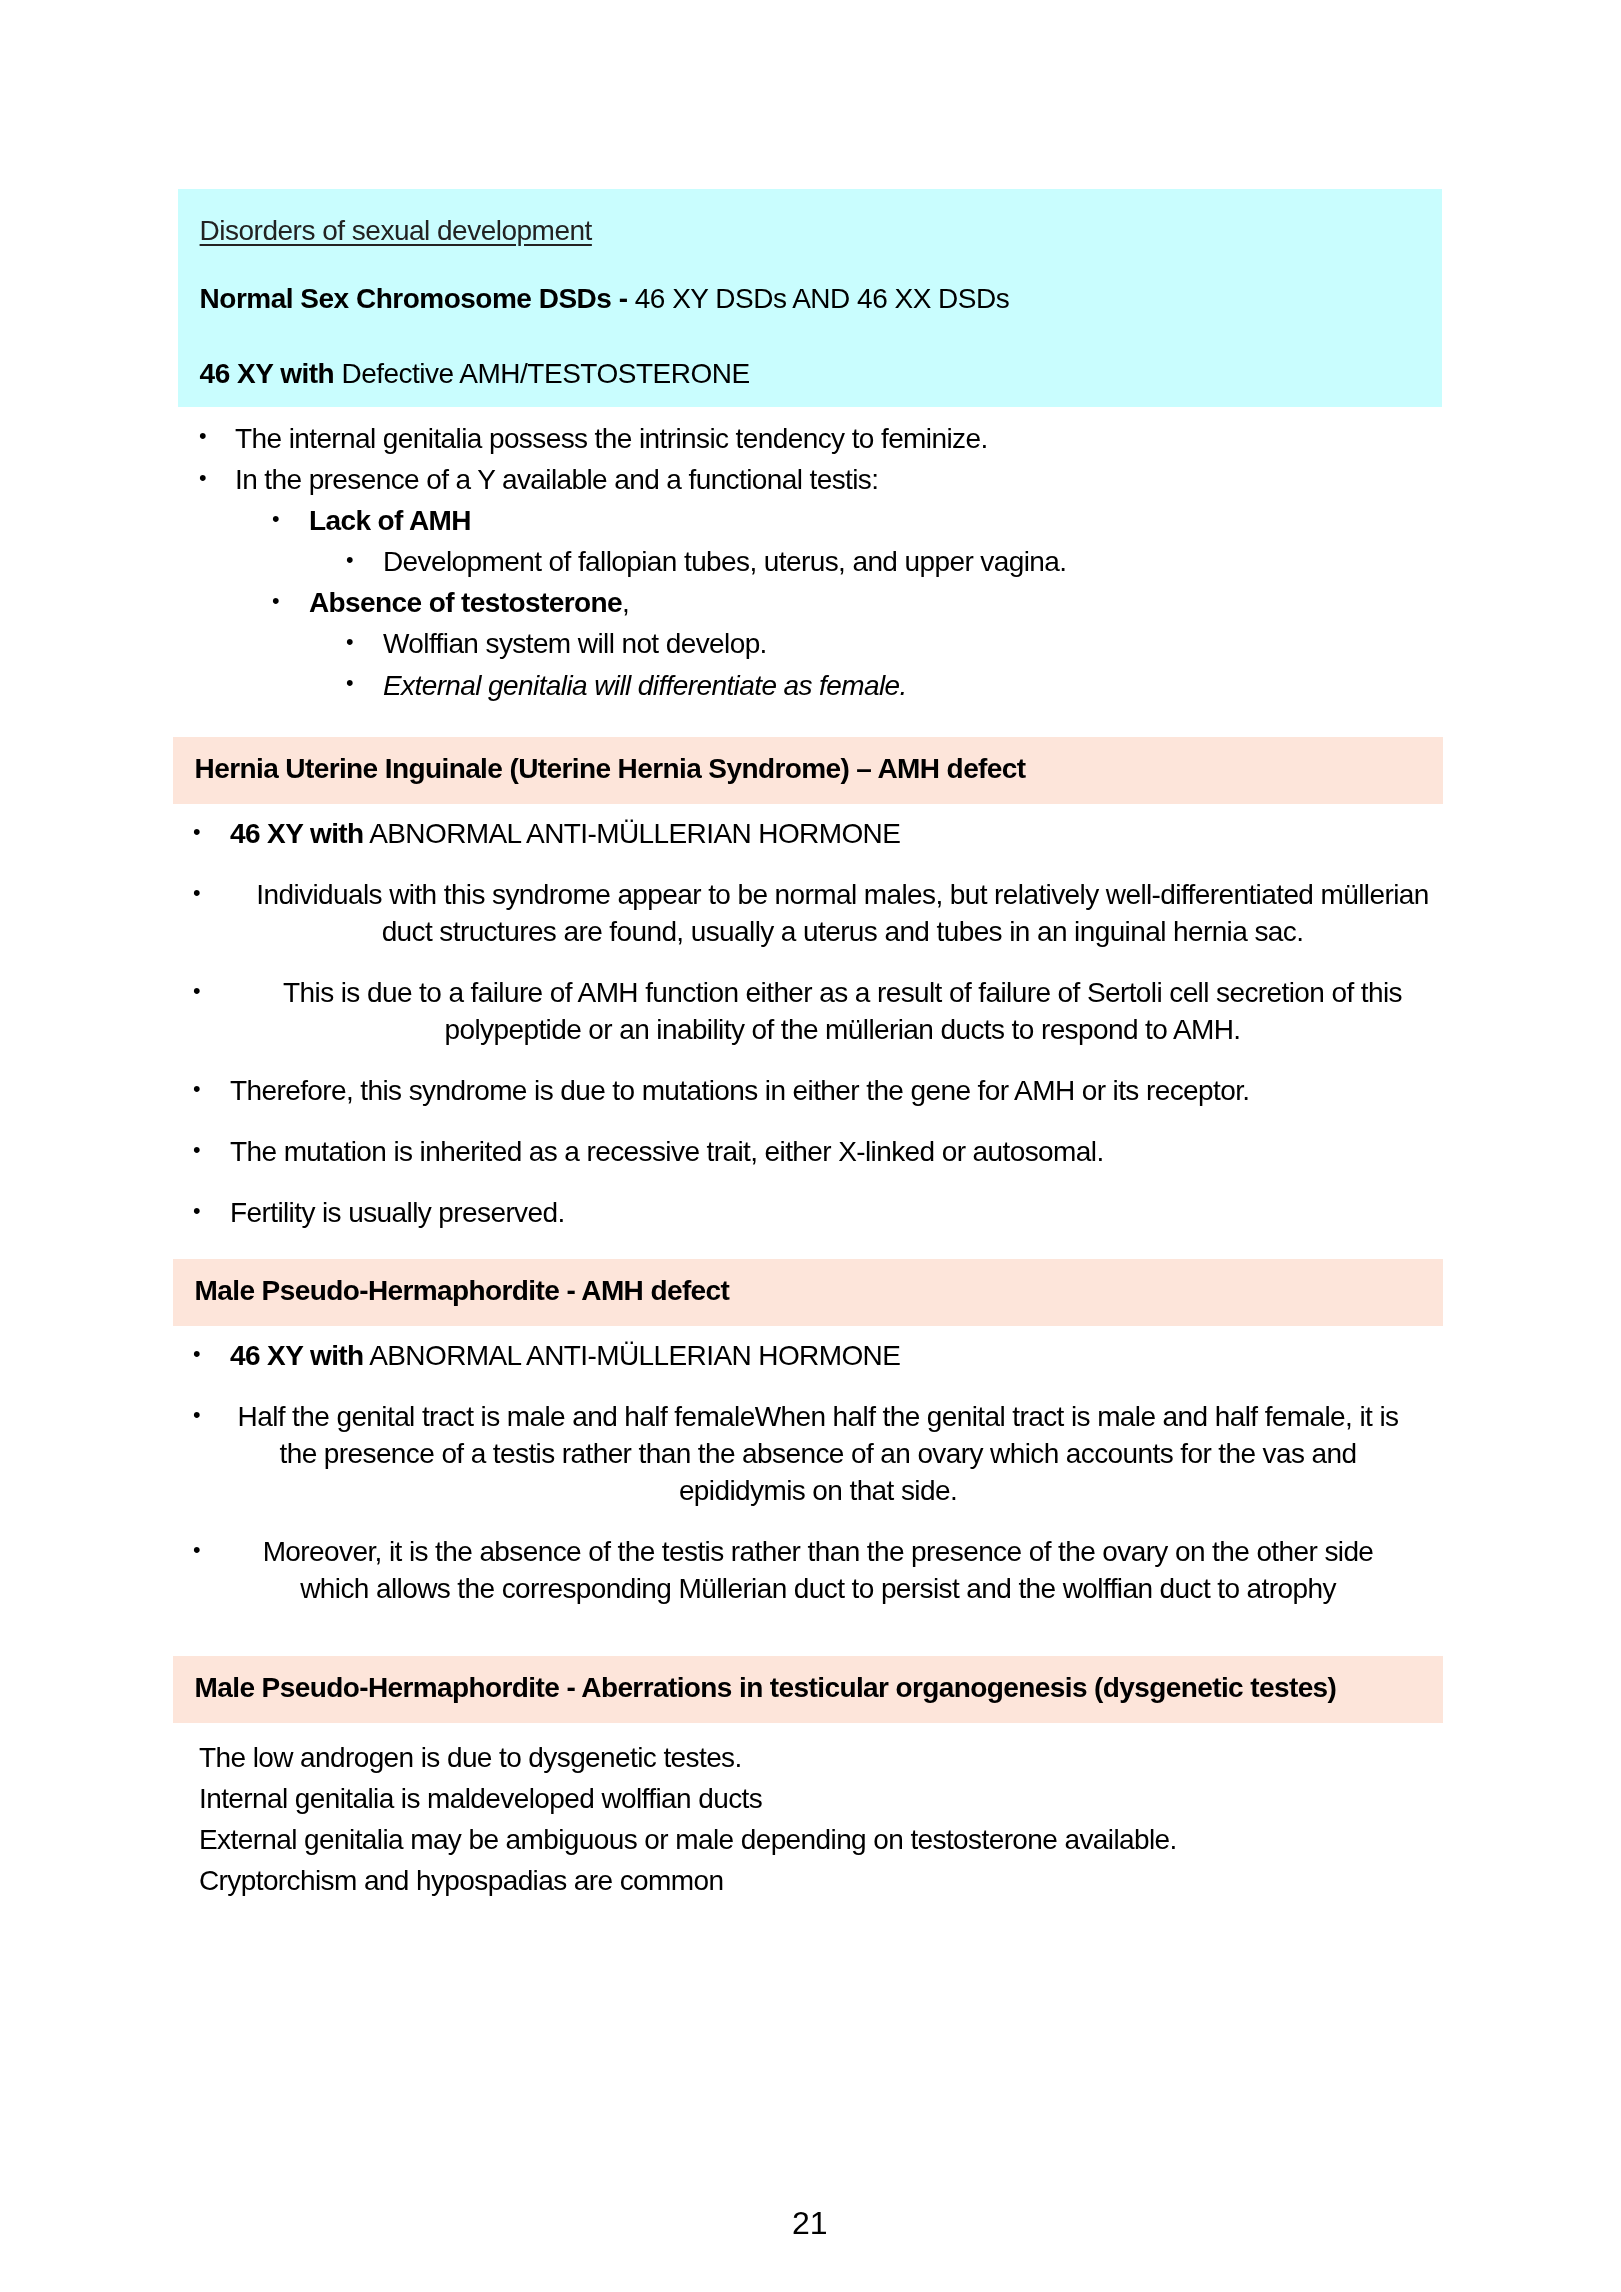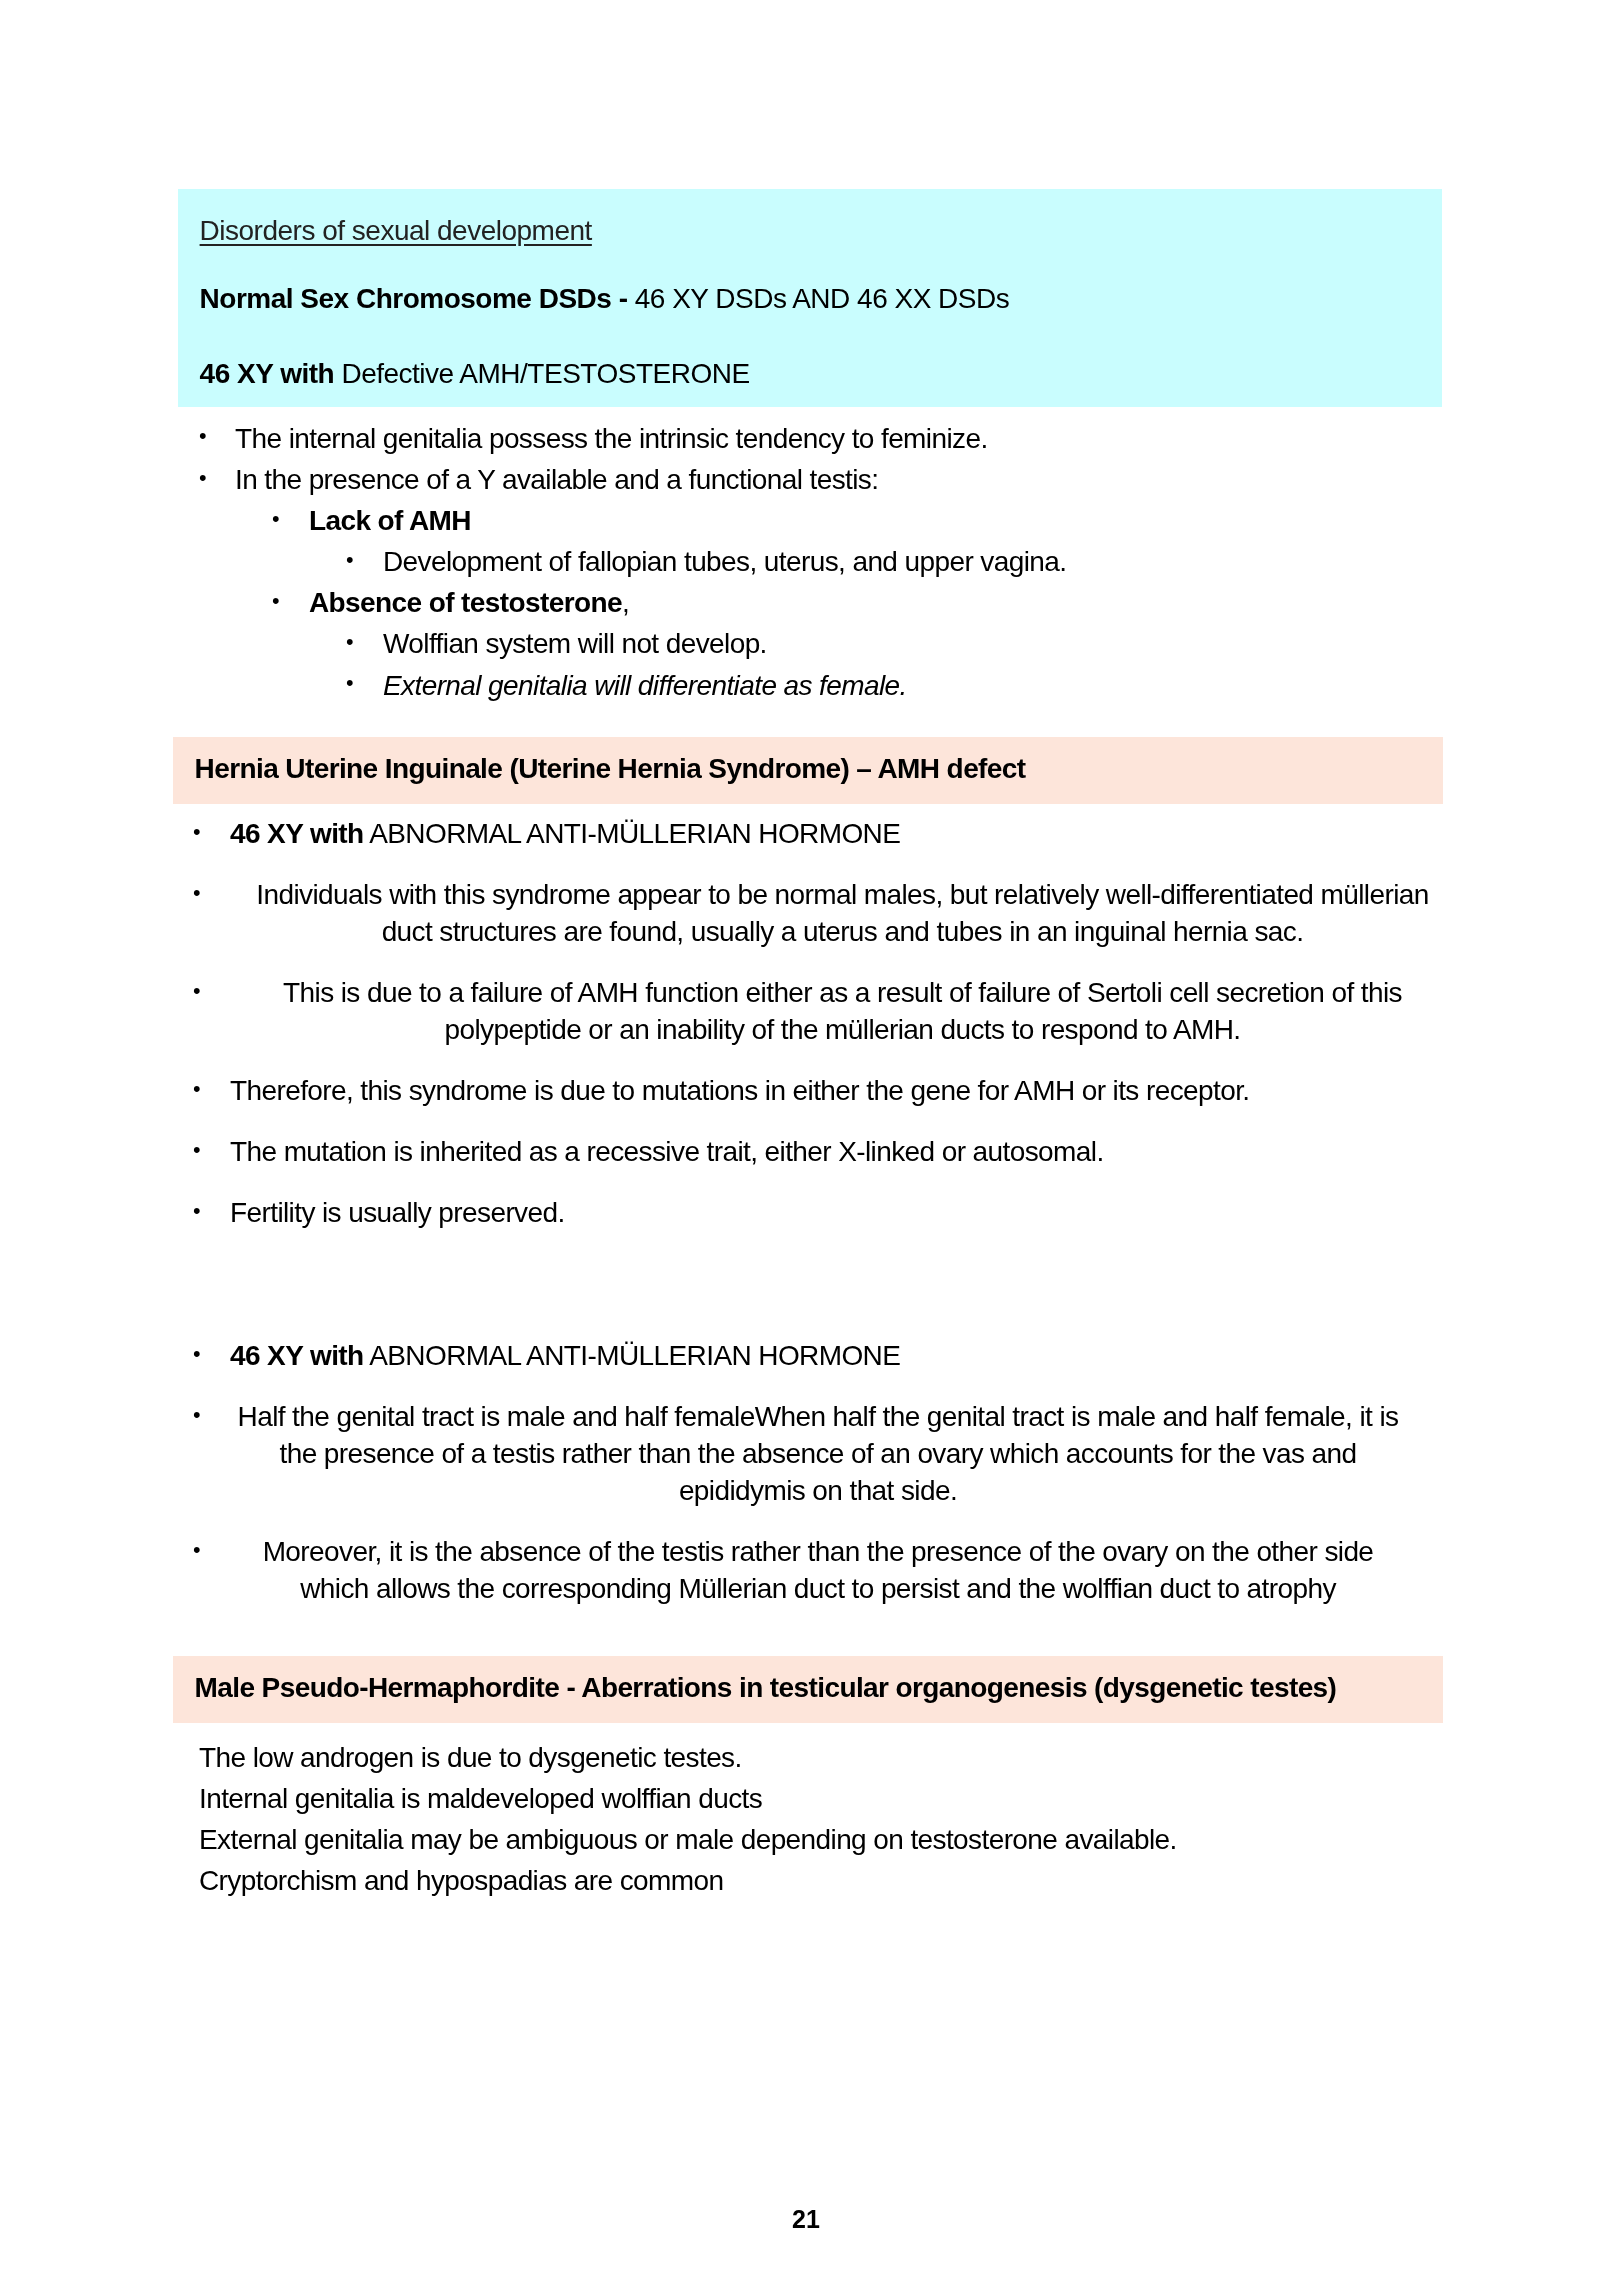--- a/index.html
+++ b/index.html
@@ -12,21 +12,21 @@
     .cyan-box .l1 { top: 25.5px; text-decoration: underline; text-underline-offset: 3.9px; color: #222; }
     .cyan-box .l2 { top: 94px; }
     .cyan-box .l3 { top: 169px; }
     .b { font-weight: bold; }
     .li { position: absolute; white-space: nowrap; font-size: 28px; letter-spacing: -0.6px; line-height: 37px; }
     .bullet { position: absolute; font-size: 21.6px; }
     .peach { position: absolute; left: 173px; width: 1270px; height: 67px; background: #fde5da; }
     .peach span { position: absolute; left: 21.6px; top: 15.7px; font-size: 28px; font-weight: bold; letter-spacing: -0.6px; white-space: nowrap; }
     .para { position: absolute; left: 230px; font-size: 28px; letter-spacing: -0.6px; line-height: 37px; }
     .plain { position: absolute; left: 199px; font-size: 28px; letter-spacing: -0.6px; line-height: 41px; white-space: nowrap; }
-    .pagenum { position: absolute; left: 792px; top: 2205px; font-size: 25px; font-weight: bold; }
+    .pagenum { position: absolute; left: 792px; top: 2205px; font-size: 32px; font-weight: normal; }
   </style>
 </head>
 <body>
 
 <div class="page">
 
   <div class="cyan-box">
     <div class="line l1">Disorders of sexual development</div>
     <div class="line l2"><span class="b">Normal Sex Chromosome DSDs -</span><span> 46 XY DSDs AND 46 XX DSDs</span></div>
     <div class="line l3"><span class="b">46 XY with</span><span> Defective AMH/TESTOSTERONE</span></div>
@@ -60,20 +60,23 @@
     <span class="bullet" style="left:193px;top:978px;">•</span>
     <div class="para" style="top:974px;width:1225px;">This is due to a failure of AMH function either as a result of failure of Sertoli cell secretion of this polypeptide or an inability of the müllerian ducts to respond to AMH.</div>
     <span class="bullet" style="left:193px;top:1076px;">•</span>
     <div class="li" style="left:230px;top:1072px;">Therefore, this syndrome is due to mutations in either the gene for AMH or its receptor.</div>
     <span class="bullet" style="left:193px;top:1137px;">•</span>
     <div class="li" style="left:230px;top:1133px;">The mutation is inherited as a recessive trait, either X-linked or autosomal.</div>
     <span class="bullet" style="left:193px;top:1198px;">•</span>
     <div class="li" style="left:230px;top:1194px;">Fertility is usually preserved.</div>
   </div>
 
+  <div class="peach" style="top:1259px;">
+    <span>Male Pseudo-Hermaphordite - AMH defect</span>
+  </div>
   <div>
     <span class="bullet" style="left:193px;top:1341px;">•</span>
     <div class="li" style="left:230px;top:1337px;"><span class="b">46 XY with</span><span> ABNORMAL ANTI-MÜLLERIAN HORMONE</span></div>
     <span class="bullet" style="left:193px;top:1402px;">•</span>
     <div class="para" style="top:1398px;width:1176px;">Half the genital tract is male and half femaleWhen half the genital tract is male and half female, it is the presence of a testis rather than the absence of an ovary which accounts for the vas and epididymis on that side.</div>
     <span class="bullet" style="left:193px;top:1537px;">•</span>
     <div class="para" style="top:1533px;width:1176px;">Moreover, it is the absence of the testis rather than the presence of the ovary on the other side which allows the corresponding Müllerian duct to persist and the wolffian duct to atrophy</div>
   </div>
 
   <div class="peach" style="top:1656px;">

